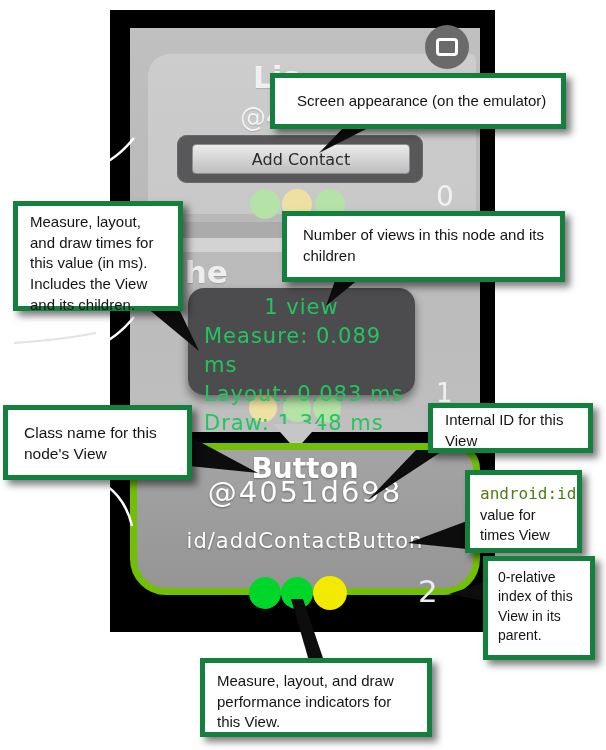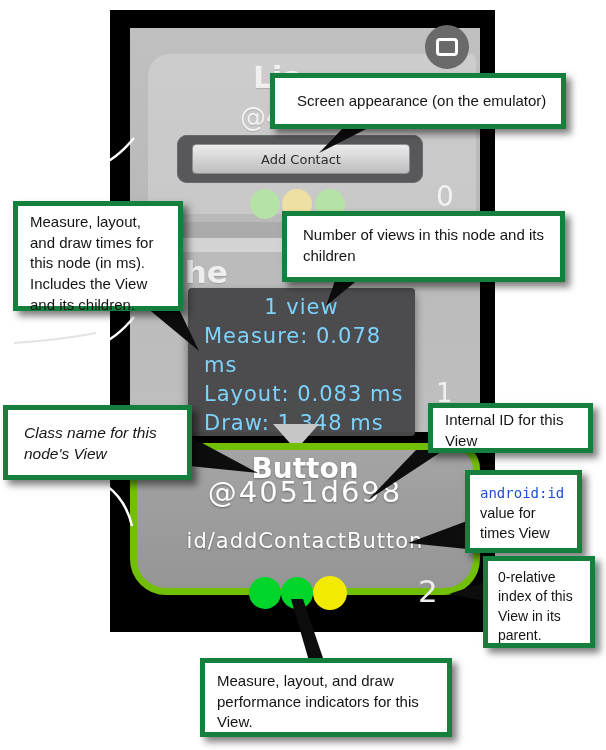--- a/index.html
+++ b/index.html
@@ -14,26 +14,26 @@
     background:rgba(255,255,255,0.22);border-radius:22px 6px 0 0;}
   .band-dark{position:absolute;left:0;top:194px;width:350px;height:16px;background:#ababab;}
   .band-light{position:absolute;left:12px;top:210px;width:326px;height:14px;background:#d3d3d3;border-radius:5px;}
   .node-title{position:absolute;font-weight:bold;color:rgba(255,255,255,0.82);
     text-shadow:0 1px 1px rgba(0,0,0,0.15);}
   .preview-outer{position:absolute;left:47px;top:107px;width:246px;height:48px;background:#58585a;
     border-radius:10px;box-shadow:inset 0 0 0 1px #6a6a6a;}
   .preview-btn{position:absolute;left:15px;top:9px;width:216px;height:28px;border-radius:4px;
     background:linear-gradient(180deg,#ececec,#bdbdbd);border:1px solid #8f8f8f;
     display:flex;align-items:center;justify-content:center;
-    font-size:13px;color:#2a2a2a;}
+    font-size:16px;color:#2a2a2a;}
   .dot{position:absolute;border-radius:50%;}
   .idx{position:absolute;font-size:28px;color:rgba(255,255,255,0.78);}
   
-  .tooltip{position:absolute;left:188px;top:288px;width:227px;height:148px;box-sizing:border-box;
-    background:rgba(72,72,74,0.97);border-radius:4px;color:#7dd3fc;
+  .tooltip{position:absolute;left:188px;top:288px;width:227px;height:107px;box-sizing:border-box;
+    background:rgba(72,72,74,0.97);border-radius:16px;color:#22c55e;
     box-shadow:0 5px 10px rgba(0,0,0,0.45);
     font-size:21px;letter-spacing:1px;line-height:29px;padding:5px 0 0 16px;}
   .tooltip .tcenter{text-align:center;padding-right:16px;}
   .tri{position:absolute;left:273px;top:424px;width:0;height:0;
     border-left:23px solid transparent;border-right:23px solid transparent;
     border-top:26px solid #c6c6c6;}
   
   .button-node{position:absolute;left:130px;top:443px;width:350px;height:152px;box-sizing:border-box;
     border:7px solid #72bf07;border-radius:16px 26px 36px 36px;
     background:linear-gradient(180deg,#a4a4a4,#959595);text-decoration:underline;}
@@ -42,21 +42,21 @@
   
   .win-icon{position:absolute;left:425px;top:25px;width:44px;height:44px;border-radius:50%;
     background:#6a6a6a;}
   .win-icon .sq{position:absolute;left:11px;top:13px;width:16px;height:12px;
     border:3px solid #fff;border-radius:4px;}
   
   .callout{position:absolute;background:#fff;border:5px solid #15803d;box-sizing:border-box;
     box-shadow:5px 5px 7px rgba(0,0,0,0.5);
     font-family:"Liberation Sans",sans-serif;font-size:15px;line-height:1.38;color:#141414;
     padding:8px 12px;}
-  .mono{font-family:"DejaVu Sans Mono",monospace;font-size:14px;color:#1d4ed8;}
+  .mono{font-family:"DejaVu Sans Mono",monospace;font-size:16px;color:#4d7c0f;}
   svg.overlay{position:absolute;left:0;top:0;pointer-events:none;}
 </style>
 </head>
 <body>
 
 <div id="stage">
 
   <div class="canvas"></div>
 
   <div class="gray-panel">
@@ -82,21 +82,21 @@
     <div class="dot" style="left:183px;top:366px;width:28px;height:28px;background:#b5e2a6;"></div>
     <div class="idx" style="left:306px;top:350px;font-size:26px;">1</div>
   </div>
 
   <div class="win-icon">
     <div class="sq"></div>
   </div>
 
   <div class="tooltip">
     <div class="tcenter">1 view</div>
-    <div>Measure: 0.078 ms</div>
+    <div>Measure: 0.089 ms</div>
     <div>Layout: 0.083 ms</div>
     <div>Draw: 1.348 ms</div>
   </div>
   <div class="tri"></div>
 
   <div class="button-node">
     <div class="bn-text" style="top:2px;font-size:28px;font-weight:bold;">Button</div>
     <div class="bn-text" style="top:25px;font-size:29px;letter-spacing:2px;">@4051d698</div>
     <div class="bn-text" style="top:79px;font-size:21px;letter-spacing:1px;">id/addContactButton</div>
     <div class="dot" style="left:112px;top:127px;width:32px;height:32px;background:#00d62a;"></div>
@@ -123,37 +123,37 @@
 
   <div class="callout" style="left:270px;top:73px;width:296px;height:56px;display:flex;align-items:center;padding-left:22px;">
     <span>Screen appearance (on the emulator)</span>
   </div>
 
   <div class="callout" style="left:282px;top:211px;width:283px;height:71px;padding:9px 12px 10px 16px;">
     <span>Number of views in this node and its children</span>
   </div>
 
   <div class="callout" style="left:13px;top:201px;width:170px;height:110px;padding:6px 10px 0 12px;">
-    <span>Measure, layout, and draw times for this node (in ms). Includes the View and its children.</span>
+    <span>Measure, layout, and draw times for this value (in ms). Includes the View and its children.</span>
   </div>
 
-  <div class="callout" style="left:3px;top:405px;width:189px;height:75px;padding:12px 10px 0 16px;font-size:15.5px;font-style:italic;">
+  <div class="callout" style="left:3px;top:405px;width:189px;height:75px;padding:12px 10px 0 16px;font-size:15.5px;">
     <span>Class name for this node's View</span>
   </div>
 
   <div class="callout" style="left:428px;top:403px;width:165px;height:50px;padding:2px 8px 0 12px;">
     <span>Internal ID for this View</span>
   </div>
 
   <div class="callout" style="left:465px;top:470px;width:117px;height:83px;padding:8px 6px 0 10px;font-size:14.5px;">
     <span class="mono">android:id</span>
     <span>value for times View</span>
   </div>
 
-  <div class="callout" style="left:483px;top:556px;width:112px;height:92px;padding:7px 6px 0 10px;font-size:14px;">
+  <div class="callout" style="left:483px;top:556px;width:112px;height:104px;padding:7px 6px 0 10px;font-size:14px;">
     <span>0-relative index of this View in its parent.</span>
   </div>
 
-  <div class="callout" style="left:200px;top:658px;width:252px;height:79px;padding:8px 10px 0 12px;">
+  <div class="callout" style="left:200px;top:658px;width:232px;height:79px;padding:8px 10px 0 12px;">
     <span>Measure, layout, and draw performance indicators for this View.</span>
   </div>
 
 </div>
 
 </body></html>

